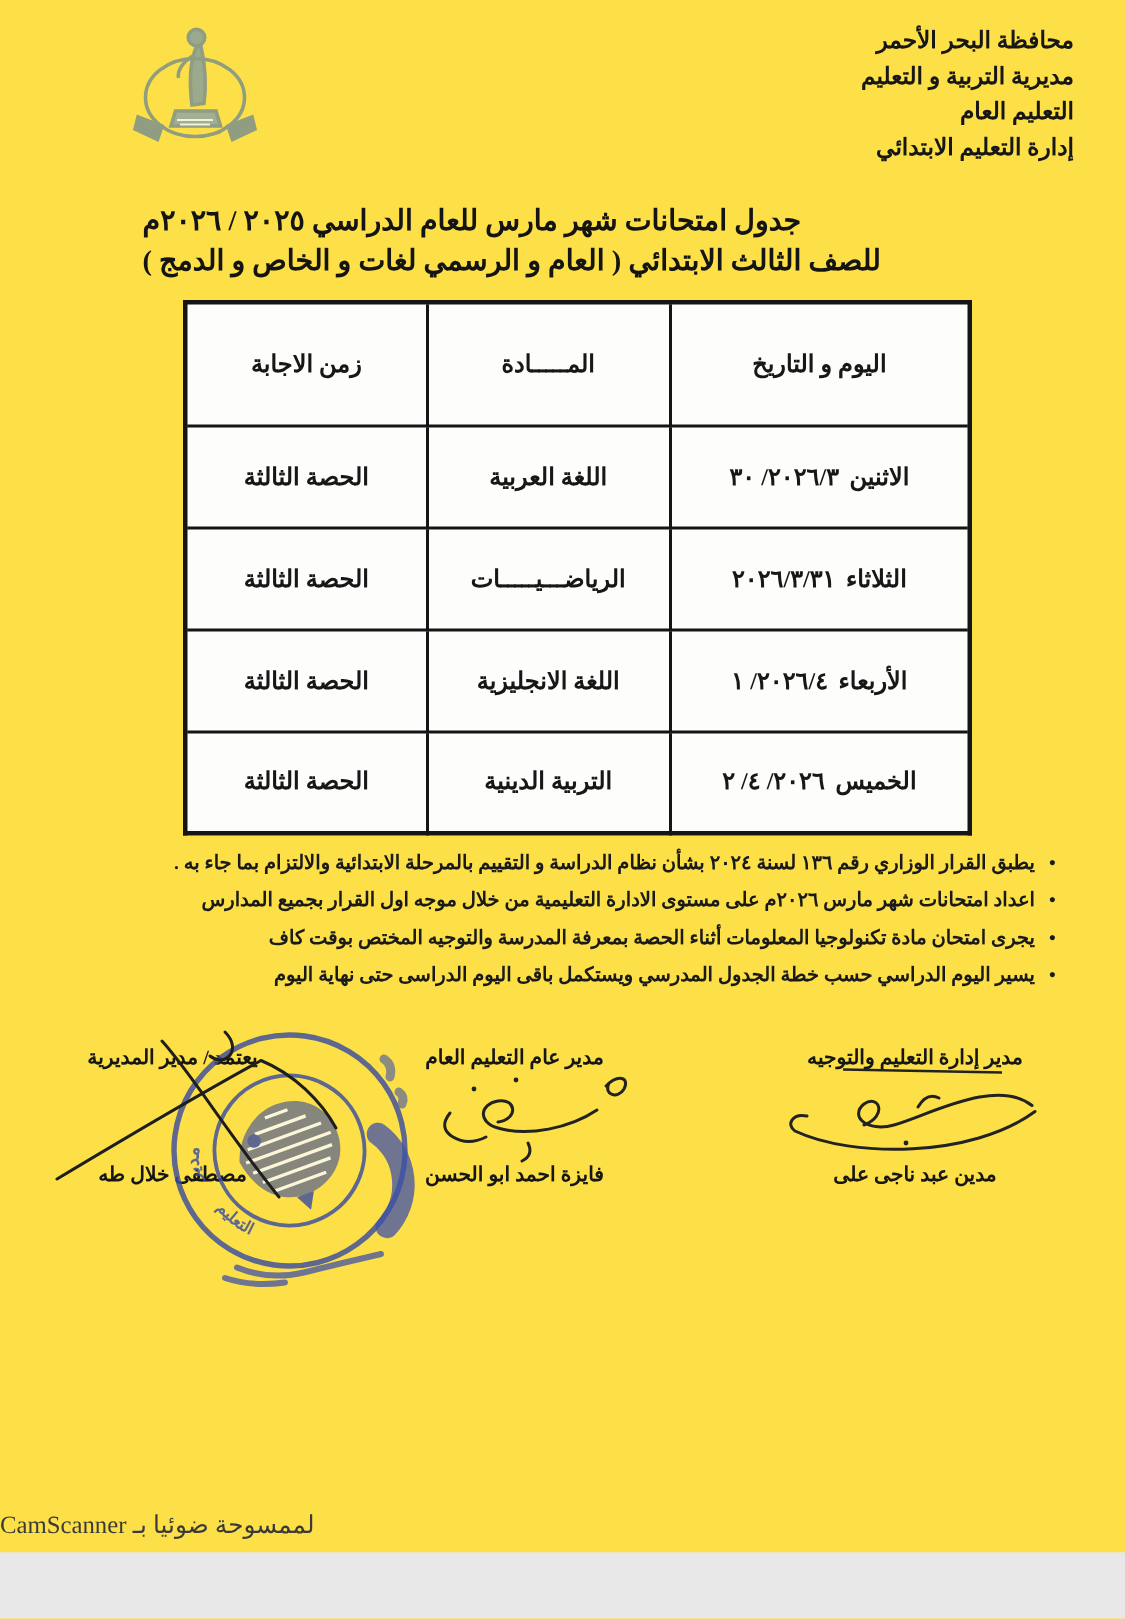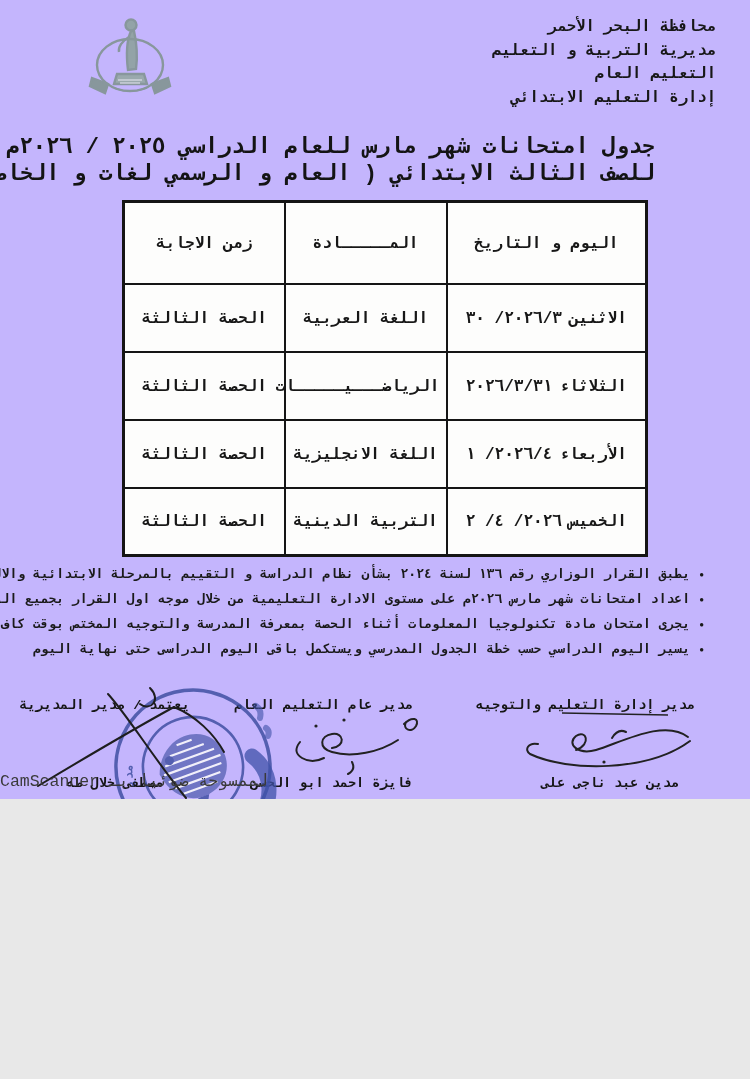--- a/index.html
+++ b/index.html
@@ -1,27 +1,27 @@
 <!DOCTYPE html>
 <html lang="ar" dir="rtl"><head>
 <meta charset="utf-8">
 <style>
   html,body{margin:0;padding:0;background:#e8e8e8;}
   #page{
-    position:relative;width:750px;height:799px;margin:0 auto;
-    background:#c4b5fd;overflow:hidden;
-    font-family:Liberation Mono, monospace;color:#1b1b1b;direction:rtl;
+    position:relative;width:750px;height:1035px;margin:0 auto;
+    background:#fde047;overflow:hidden;
+    font-family:Liberation Serif, serif;color:#1b1b1b;direction:rtl;
   }
   
   .org-block{position:absolute;top:16px;right:34px;text-align:right;
     font-weight:700;font-size:15.5px;line-height:23.5px;color:#171717;}
   .logo-wrap{position:absolute;top:12px;left:84px;width:92px;height:102px;}
   
-  .doc-title{position:absolute;top:134px;right:95px;left:95px;text-align:right;
-    font-weight:700;font-size:22px;line-height:27px;color:#141414;white-space:nowrap;}
+  .doc-title{position:absolute;top:134px;right:95px;left:95px;text-align:left;
+    font-weight:700;font-size:19px;line-height:27px;color:#141414;white-space:nowrap;}
   
   table.exam{position:absolute;top:200px;right:102px;width:523px;height:354px;
     border-collapse:collapse;table-layout:fixed;background:#fdfdfc;}
   table.exam,table.exam td,table.exam th{border:2.5px solid #151515;}
   table.exam{border-width:3px;}
   table.exam th,table.exam td{font-weight:700;font-size:16px;color:#171717;
     text-align:center;vertical-align:middle;padding:0 6px;}
   col.c-day{width:200px}col.c-sub{width:162px}col.c-time{width:161px}
   tr.hdr{height:82px}tr.row{height:68px}
   .daycell{display:flex;justify-content:center;align-items:center;gap:7px;white-space:nowrap;}

